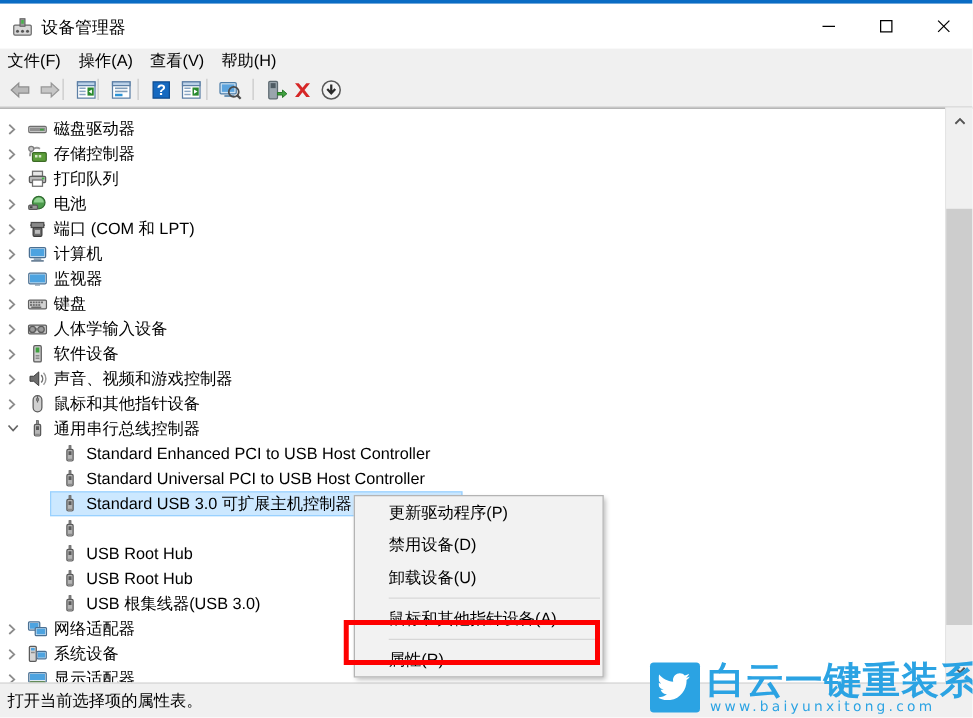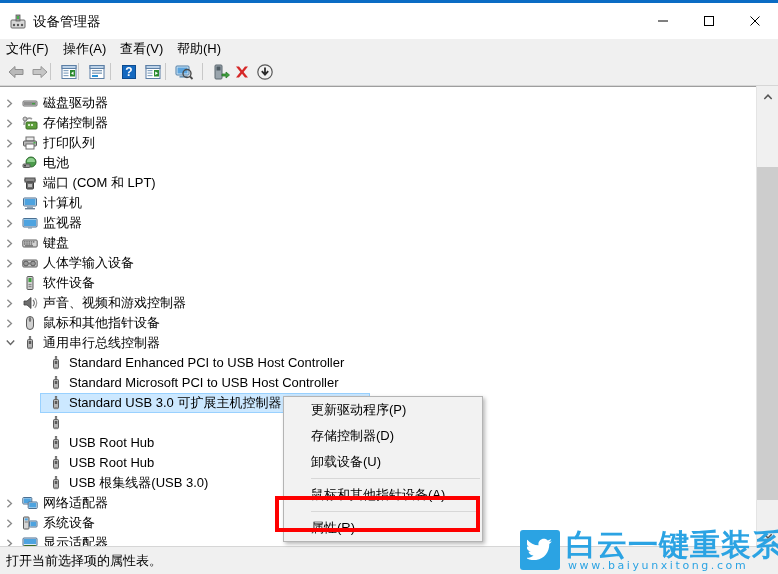--- a/index.html
+++ b/index.html
@@ -397,21 +397,21 @@
             </svg></span>
           <span class="lbl" style="left: 69px;">Standard Enhanced PCI to USB Host Controller</span>
         </div>
         <div class="row" style="top: 286px;">
           <span class="ico" style="left: 48px;"><svg width="16" height="16" viewBox="0 0 16 16">
               <rect x="5.5" y="4.5" width="5" height="9" rx="1" fill="#b5b5b5" stroke="#5a5a5a"></rect>
               <rect x="6.8" y="6" width="2.4" height="3" fill="#5a5a5a"></rect>
               <rect x="7.2" y="1.5" width="1.6" height="3" fill="#8a8a8a" stroke="#5a5a5a" stroke-width="0.6"></rect>
               <rect x="6.2" y="12" width="3.6" height="2.2" fill="#8a8a8a"></rect>
             </svg></span>
-          <span class="lbl" style="left: 69px;">Standard Microsoft PCI to USB Host Controller</span>
+          <span class="lbl" style="left: 69px;">Standard Universal PCI to USB Host Controller</span>
         </div>
         <div class="row selected" style="top: 306px;">
           <div class="selbox" style="left: 40px; width: 330px;"></div>
           <span class="ico" style="left: 48px;"><svg width="16" height="16" viewBox="0 0 16 16">
               <rect x="5.5" y="4.5" width="5" height="9" rx="1" fill="#b5b5b5" stroke="#5a5a5a"></rect>
               <rect x="6.8" y="6" width="2.4" height="3" fill="#5a5a5a"></rect>
               <rect x="7.2" y="1.5" width="1.6" height="3" fill="#8a8a8a" stroke="#5a5a5a" stroke-width="0.6"></rect>
               <rect x="6.2" y="12" width="3.6" height="2.2" fill="#8a8a8a"></rect>
             </svg></span>
           <span class="lbl" style="left: 69px;">Standard USB 3.0 可扩展主机控制器 - 1.0 (Microsoft)</span>
@@ -509,21 +509,21 @@
     </div>
     <div class="arrow down">
       <svg width="9" height="6" viewBox="0 0 9 6">
         <path d="M0.8 1.2 L4.5 5 L8.2 1.2" fill="none" stroke="#555" stroke-width="1.5"></path>
       </svg>
     </div>
   </div>
 
   <div class="ctxmenu" id="ctxmenu">
       <div class="ctxitem">更新驱动程序(P)</div>
-      <div class="ctxitem">存储控制器(D)</div>
+      <div class="ctxitem">禁用设备(D)</div>
       <div class="ctxitem">卸载设备(U)</div>
       <div class="ctxsep"></div>
       <div class="ctxitem">鼠标和其他指针设备(A)</div>
       <div class="ctxsep"></div>
       <div class="ctxitem">属性(R)</div>
     </div>
 
   <div class="redbox"></div>
 
   <div class="statusbar">

